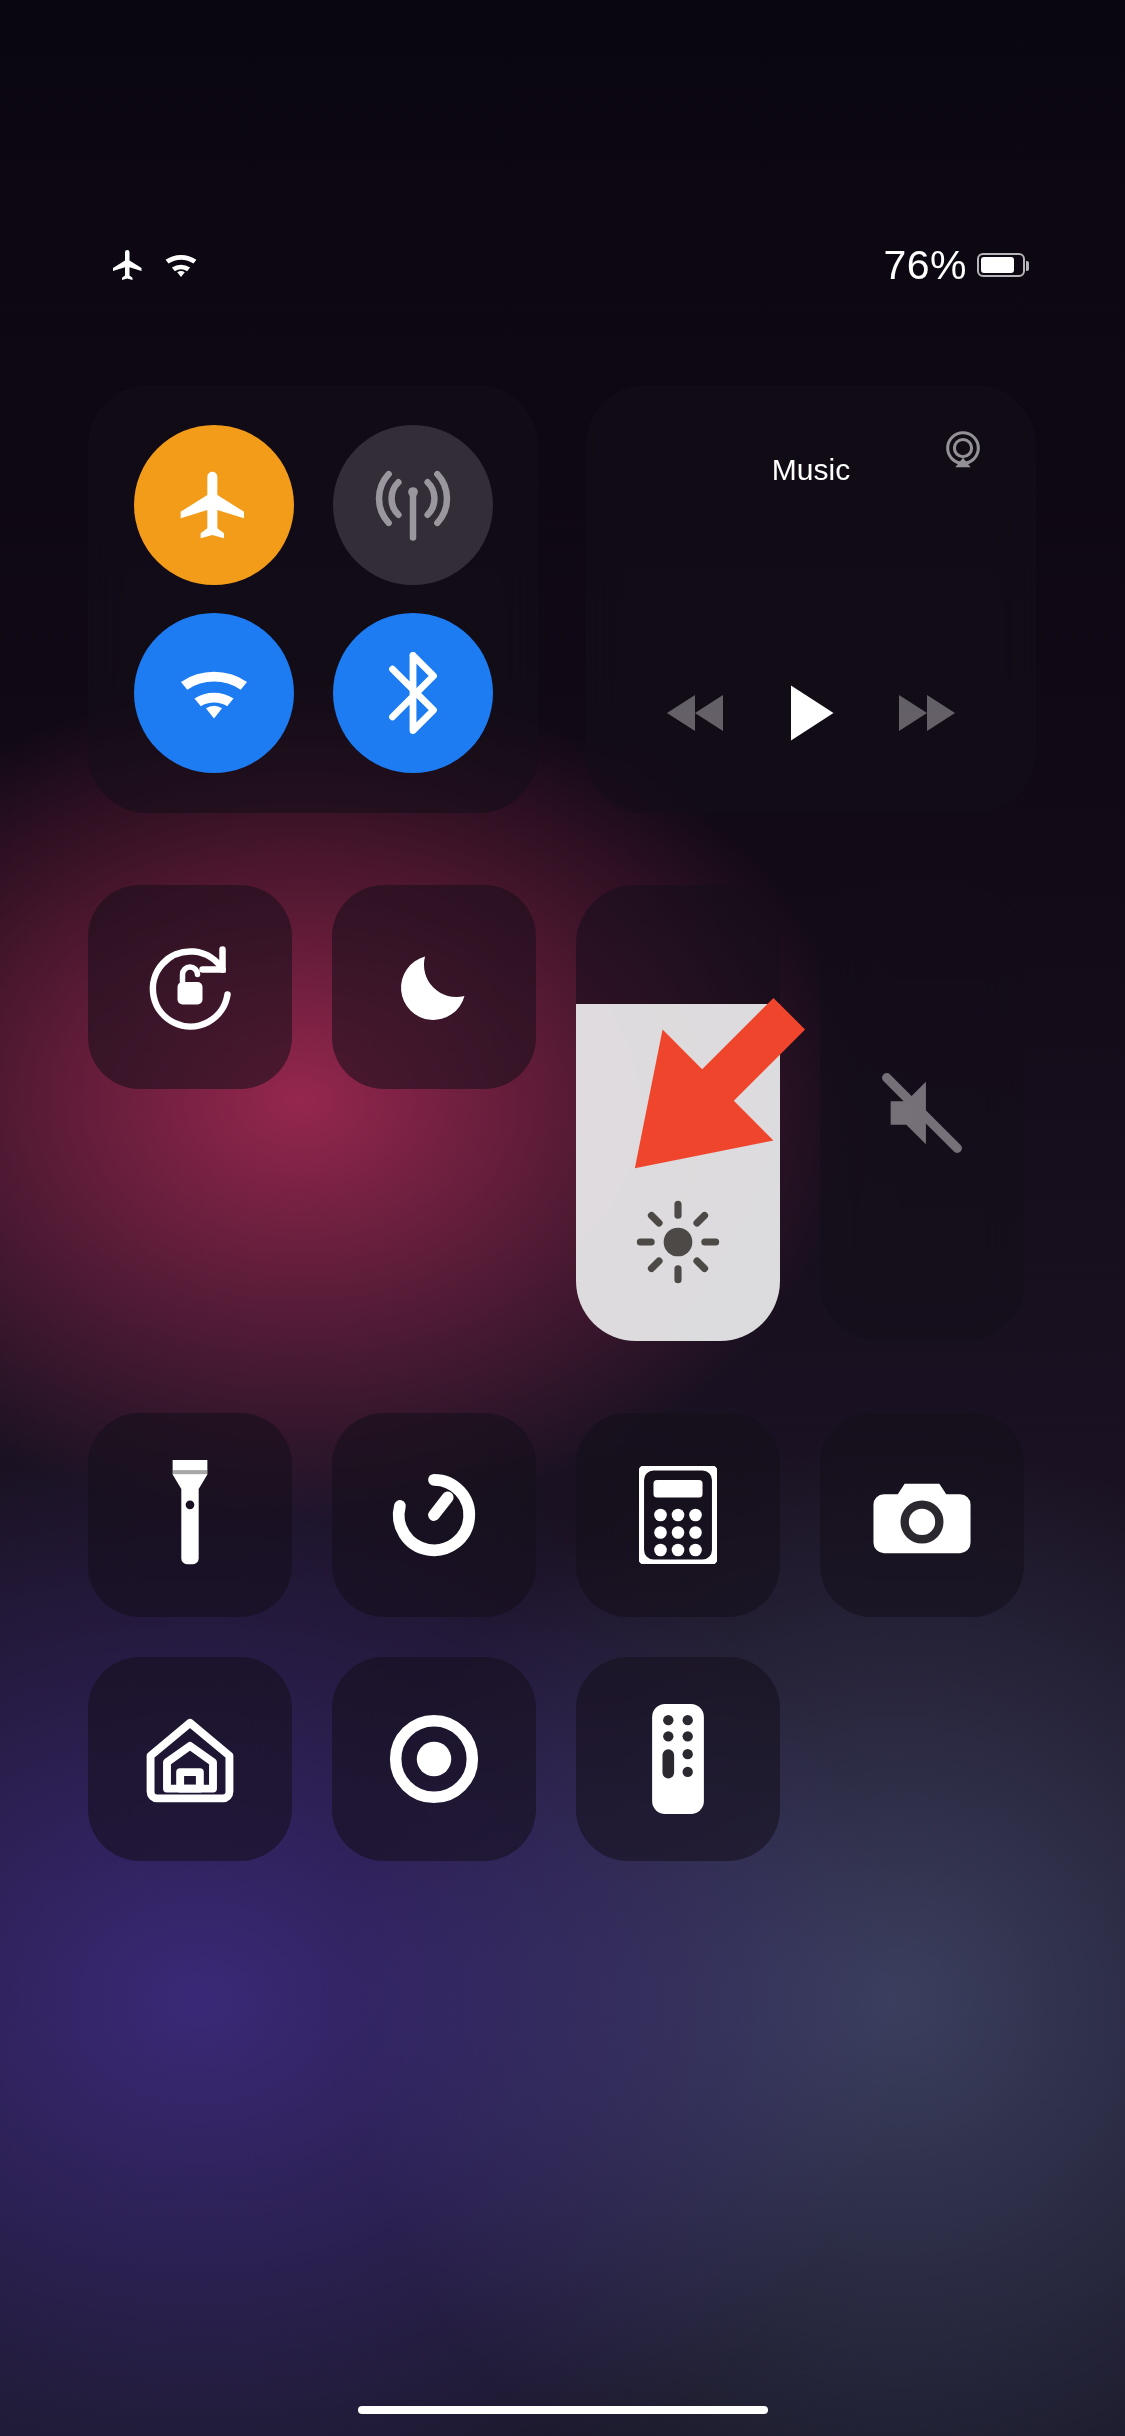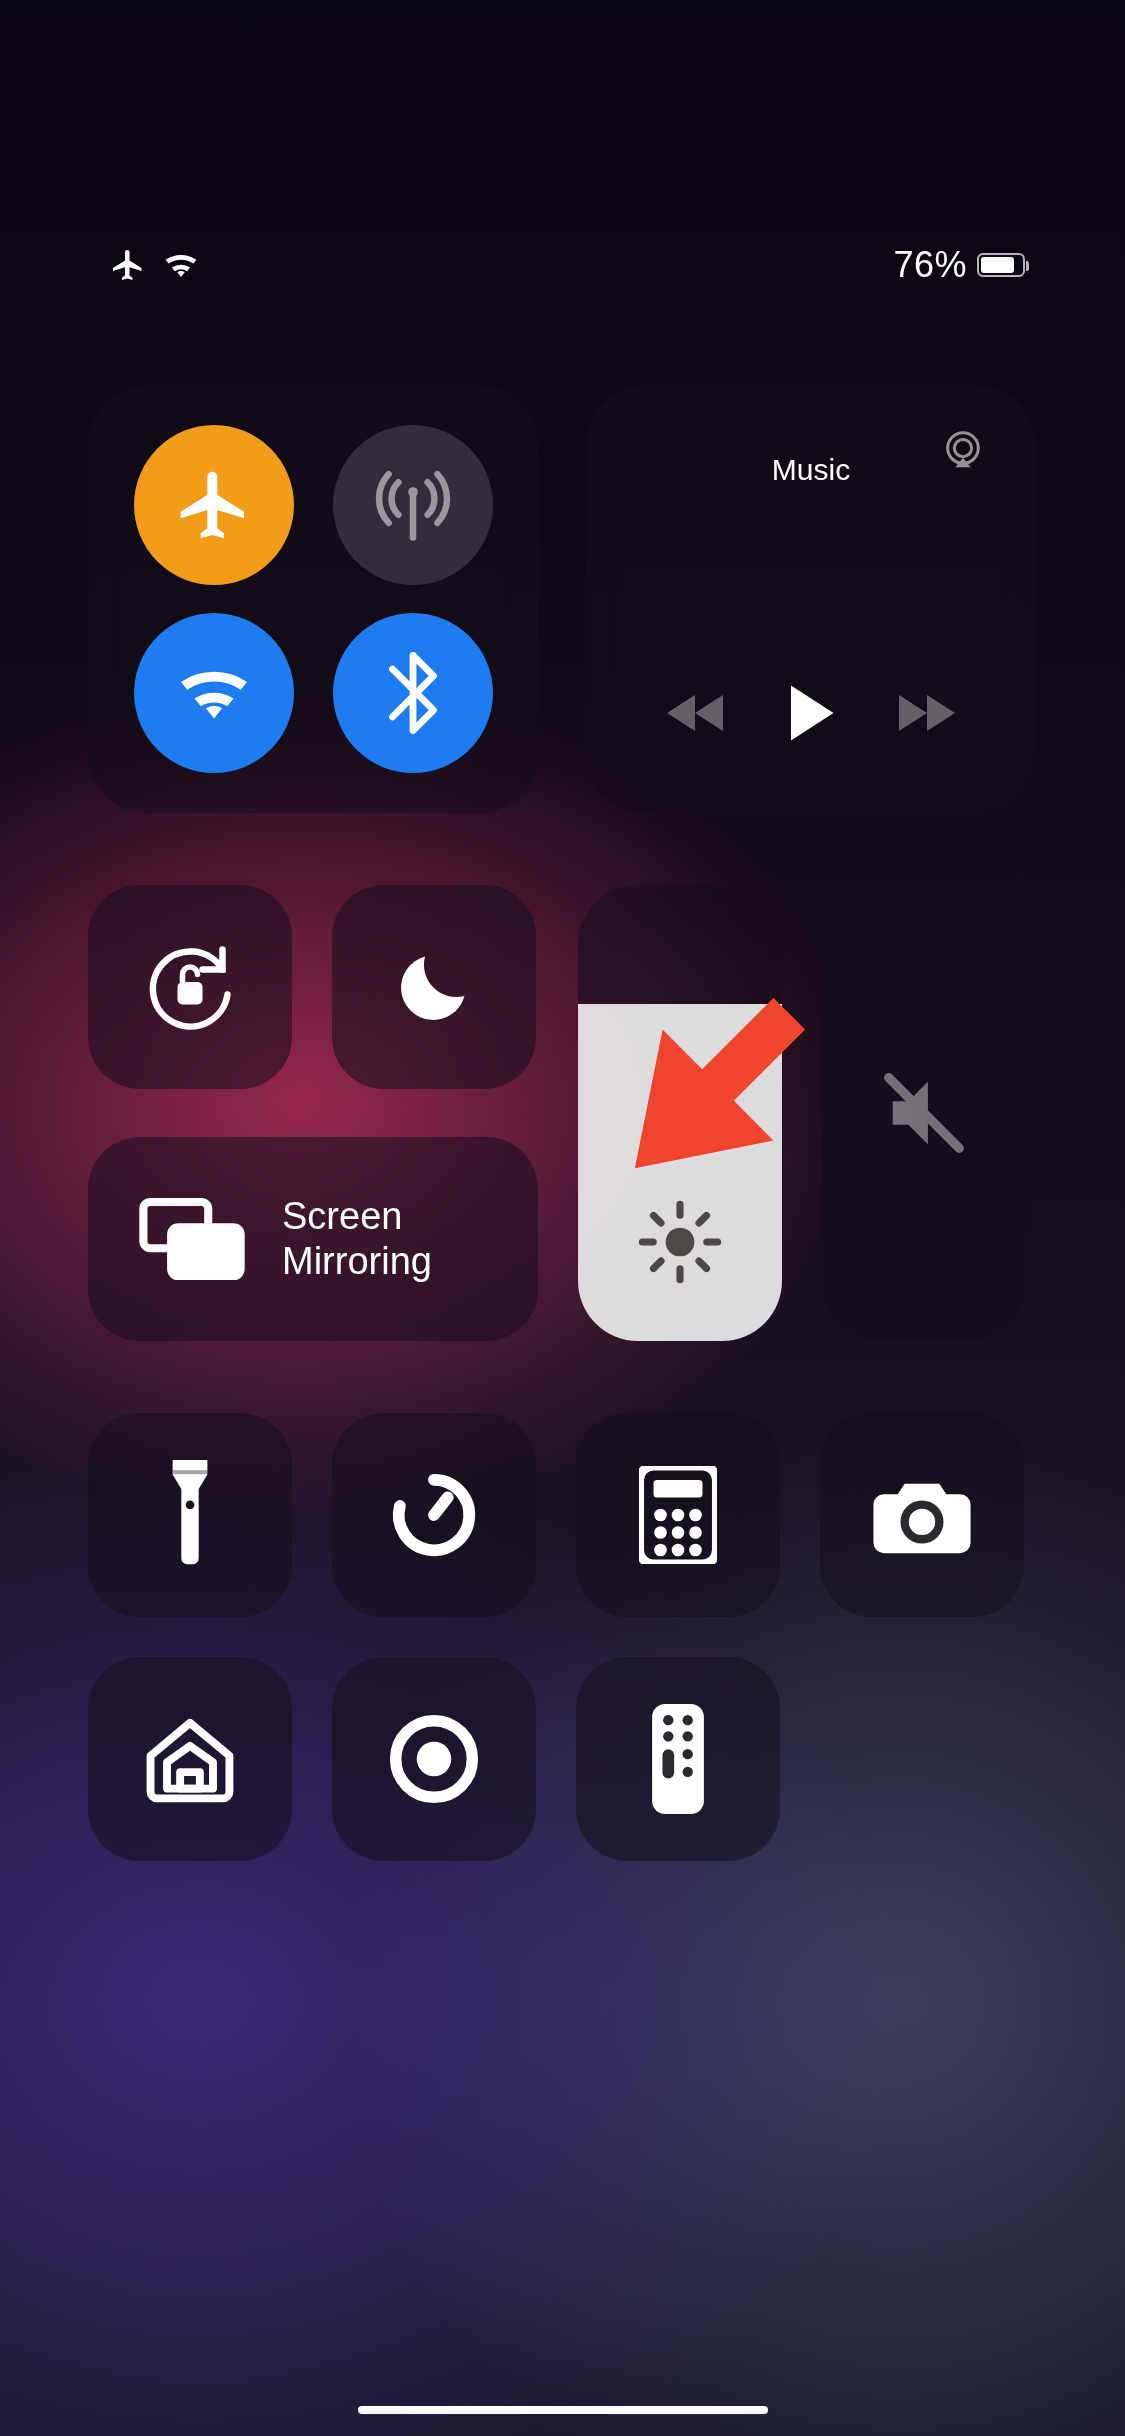--- a/index.html
+++ b/index.html
@@ -16,21 +16,21 @@
   }
 
   
   .status-bar {
     position: absolute; top: 235px; left: 0; right: 0; height: 60px;
     display: flex; justify-content: space-between; align-items: center;
     padding: 0 100px 0 110px;
   }
   .status-left { display: flex; align-items: center; gap: 18px; }
   .status-right { display: flex; align-items: center; gap: 10px; }
-  .battery-pct { font-size: 36px; font-weight: 500; letter-spacing: 0.5px; }
+  .battery-pct { font-size: 41px; font-weight: 500; letter-spacing: 0.5px; }
   .battery {
     width: 48px; height: 24px; border: 2px solid rgba(255,255,255,0.7);
     border-radius: 6px; position: relative;
   }
   .battery::after {
     content: ""; position: absolute; right: -6px; top: 6px; width: 3px; height: 10px;
     background: rgba(255,255,255,0.7); border-radius: 0 2px 2px 0;
   }
   .battery-fill {
     position: absolute; left: 2px; top: 2px; bottom: 2px; width: 76%;
@@ -207,32 +207,20 @@
               <path d="M33 13a15 15 0 1 0 2 10"></path>
               <path d="M33 5v8h-8"></path>
               <rect x="15" y="18" width="10" height="9" rx="2" fill="#fff" stroke="none"></rect>
               <path d="M17 18v-3a3 3 0 0 1 6 0" stroke-width="2.2"></path>
             </svg>
         </div>
         <div class="tile tile-small">
           <svg width="86" height="86" viewBox="0 0 24 24" fill="#fff">
               <path d="M20.5 14.5A9 9 0 0 1 9.5 3.5 9 9 0 1 0 20.5 14.5z"></path>
             </svg>
-        </div>
-      </div>
-      <div class="tile tile-wide">
-        <span>
-          <svg width="112" height="88" viewBox="0 0 48 38" fill="none" stroke="#fff" stroke-width="3.5" stroke-linejoin="round">
-              <rect x="3" y="3" width="28" height="20" rx="3"></rect>
-              <rect x="15" y="14" width="30" height="21" rx="3" fill="#fff" stroke="#fff"></rect>
-            </svg>
-        </span>
-        <div class="label">
-          <div>Screen</div>
-          <div>Mirroring</div>
         </div>
       </div>
     </div>
 
     <div class="slider">
       <div class="brightness-fill"></div>
       <span class="brightness-icon">
         <svg width="86" height="86" viewBox="0 0 24 24" fill="none" stroke="#4d4946" stroke-width="2" stroke-linecap="round">
             <circle cx="12" cy="12" r="4" fill="#4d4946" stroke="none"></circle>
             <line x1="12" y1="1.5" x2="12" y2="4.5"></line>

